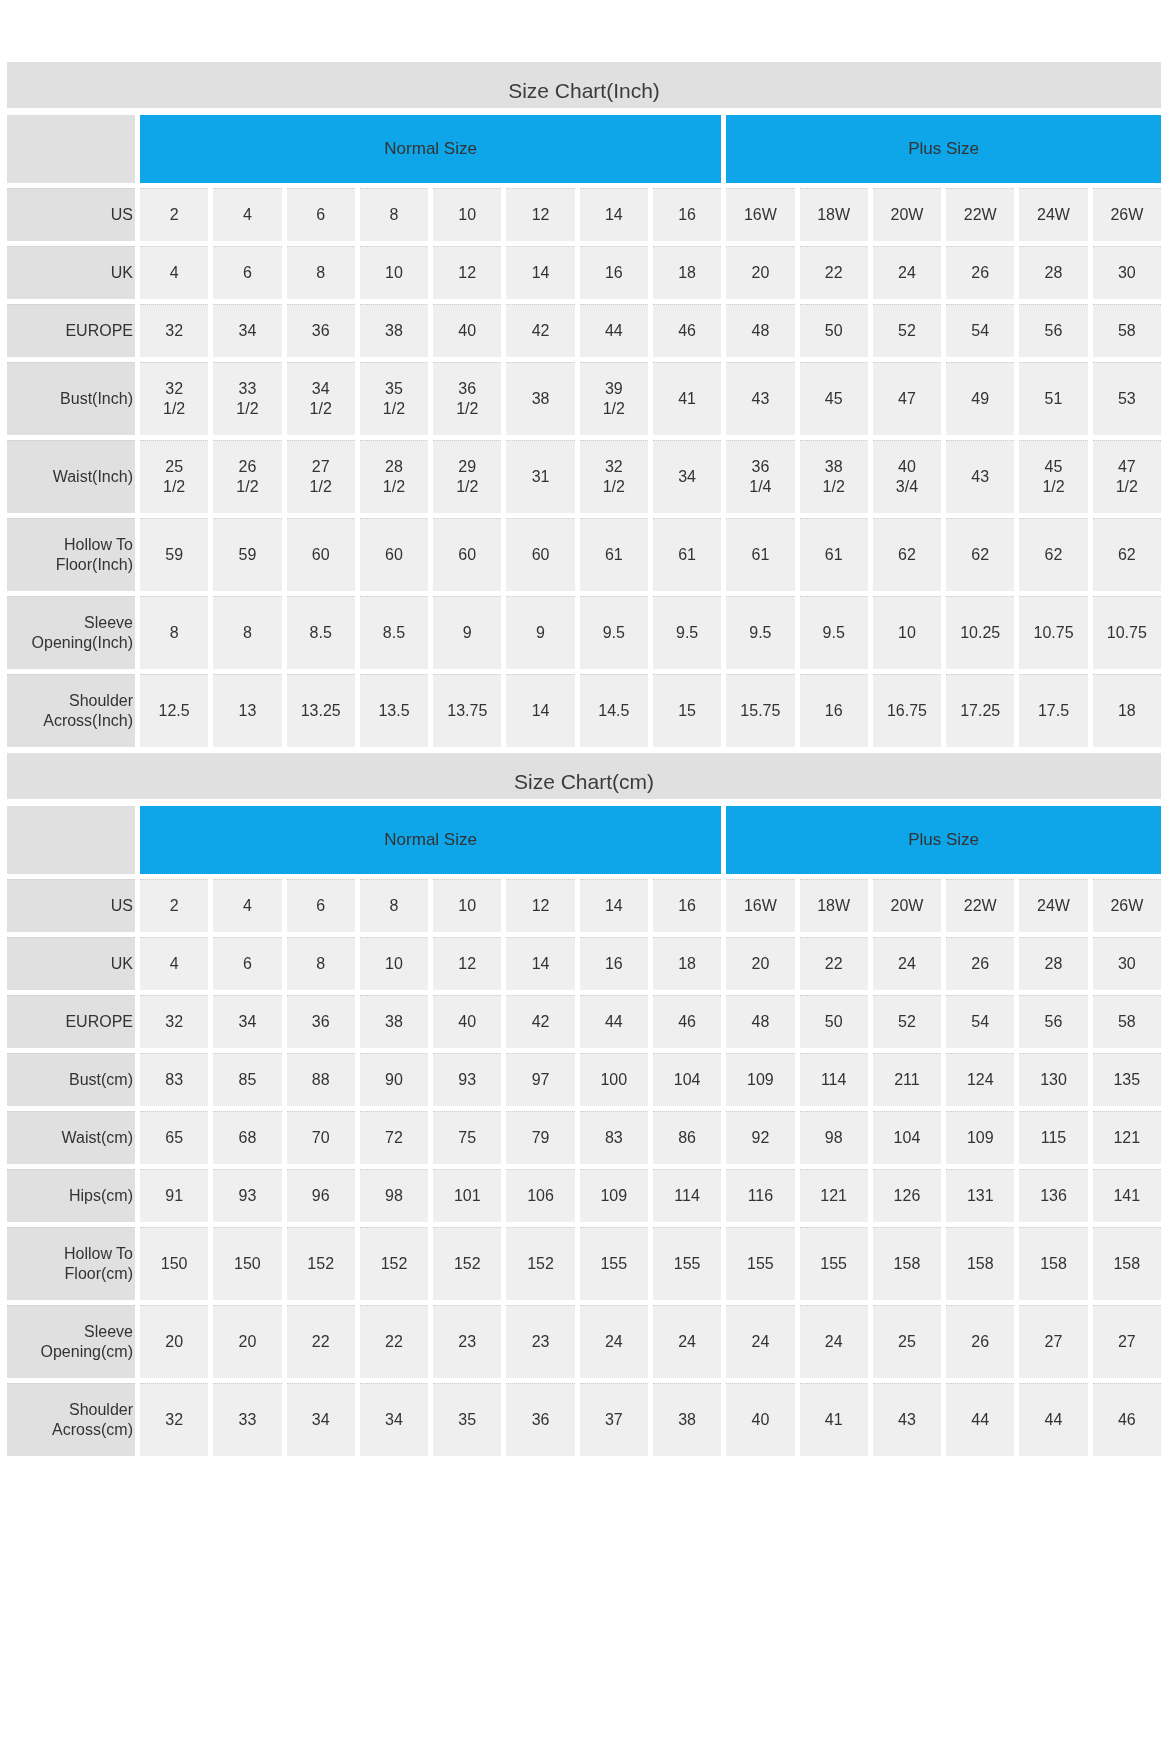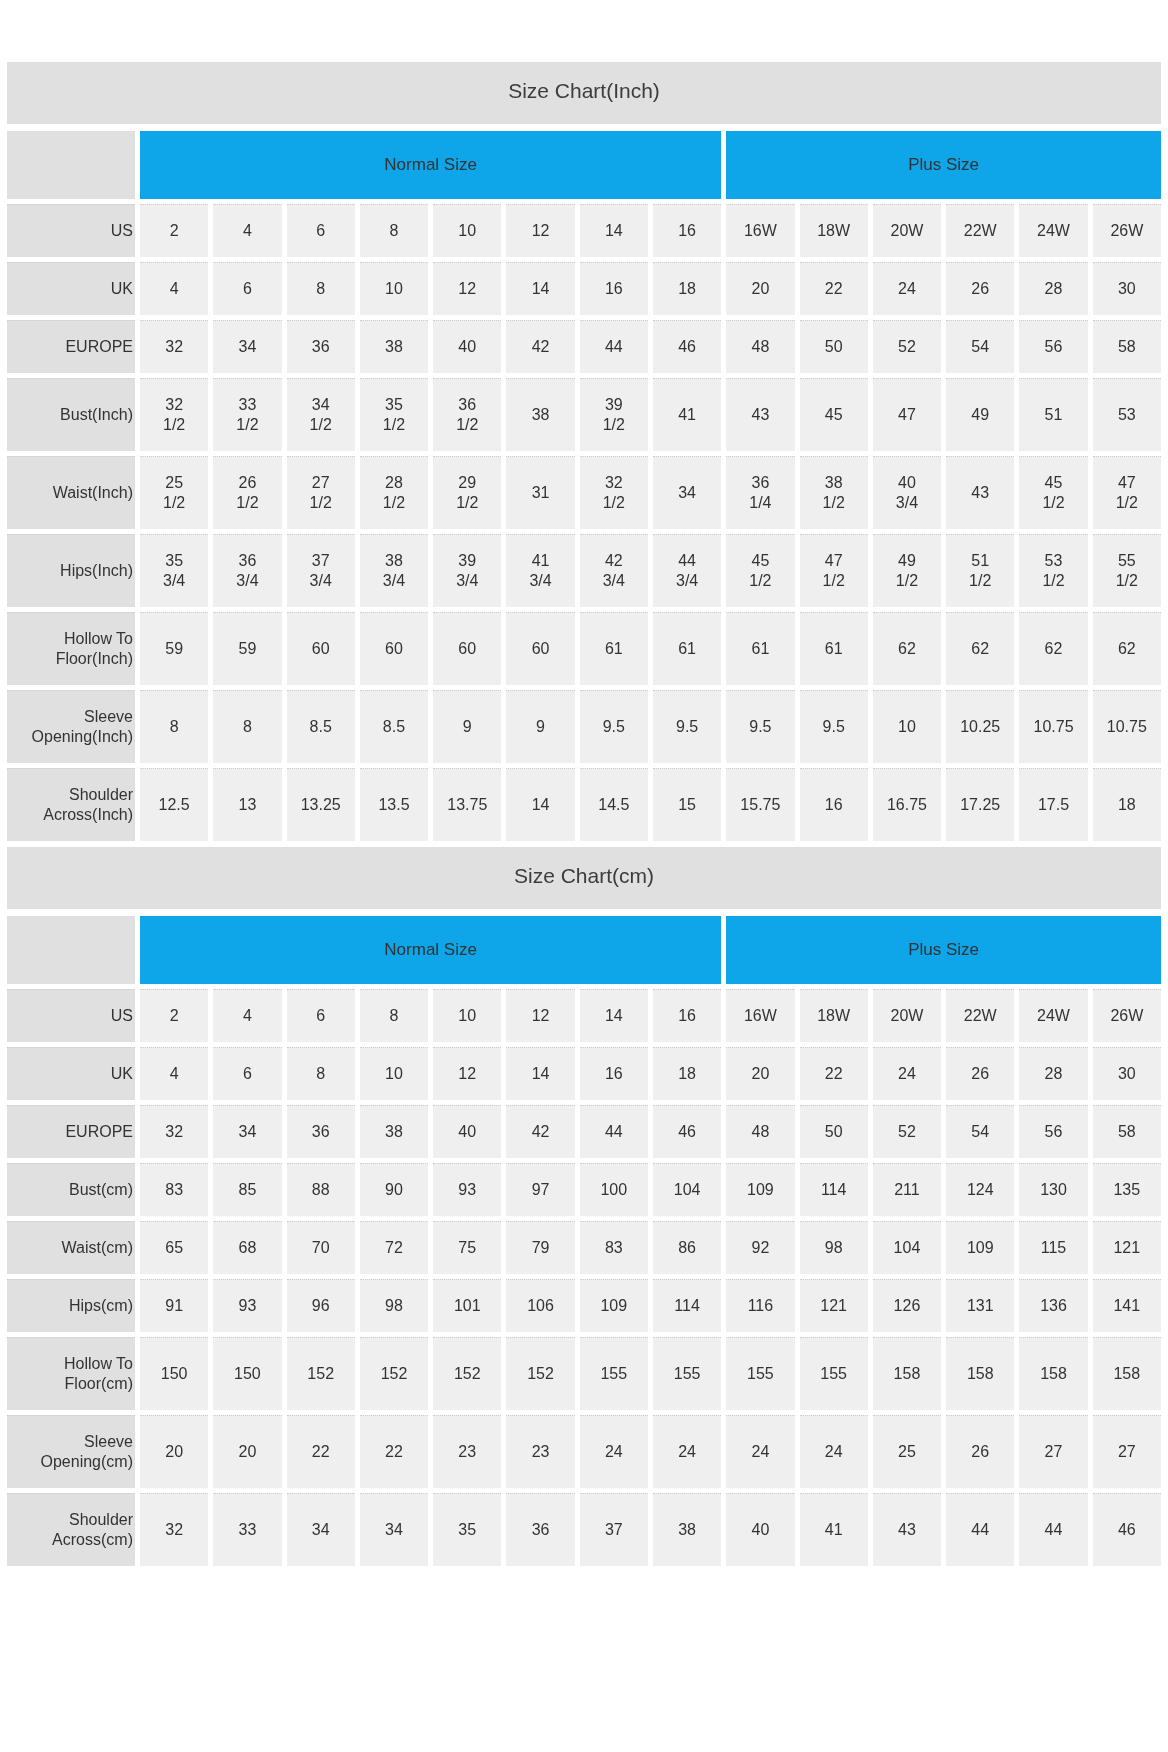--- a/index.html
+++ b/index.html
@@ -12,21 +12,21 @@
   .page {
     width: 1168px;
     min-height: 1752px;
     box-sizing: border-box;
     padding: 62px 7px 0 7px;
     background: #ffffff;
   }
   .chart { }
   .chart + .chart { margin-top: 6px; }
   .chart-title {
-    height: 62px;
+    height: 46px;
     line-height: 58px;
     text-align: center;
     background: #e0e0e0;
     font-size: 21px;
     color: #3c3c3c;
     font-weight: 400;
   }
   table.size-table {
     border-collapse: separate;
     border-spacing: 5px;
@@ -177,51 +177,20 @@
 1/2</td>
             <td class="size-cell">40
 3/4</td>
             <td class="size-cell">43</td>
             <td class="size-cell">45
 1/2</td>
             <td class="size-cell">47
 1/2</td>
           </tr>
           <tr>
-            <th class="row-label">Hips(Inch)</th>
-            <td class="size-cell">35
-3/4</td>
-            <td class="size-cell">36
-3/4</td>
-            <td class="size-cell">37
-3/4</td>
-            <td class="size-cell">38
-3/4</td>
-            <td class="size-cell">39
-3/4</td>
-            <td class="size-cell">41
-3/4</td>
-            <td class="size-cell">42
-3/4</td>
-            <td class="size-cell">44
-3/4</td>
-            <td class="size-cell">45
-1/2</td>
-            <td class="size-cell">47
-1/2</td>
-            <td class="size-cell">49
-1/2</td>
-            <td class="size-cell">51
-1/2</td>
-            <td class="size-cell">53
-1/2</td>
-            <td class="size-cell">55
-1/2</td>
-          </tr>
-          <tr>
             <th class="row-label">Hollow To
 Floor(Inch)</th>
             <td class="size-cell">59</td>
             <td class="size-cell">59</td>
             <td class="size-cell">60</td>
             <td class="size-cell">60</td>
             <td class="size-cell">60</td>
             <td class="size-cell">60</td>
             <td class="size-cell">61</td>
             <td class="size-cell">61</td>

